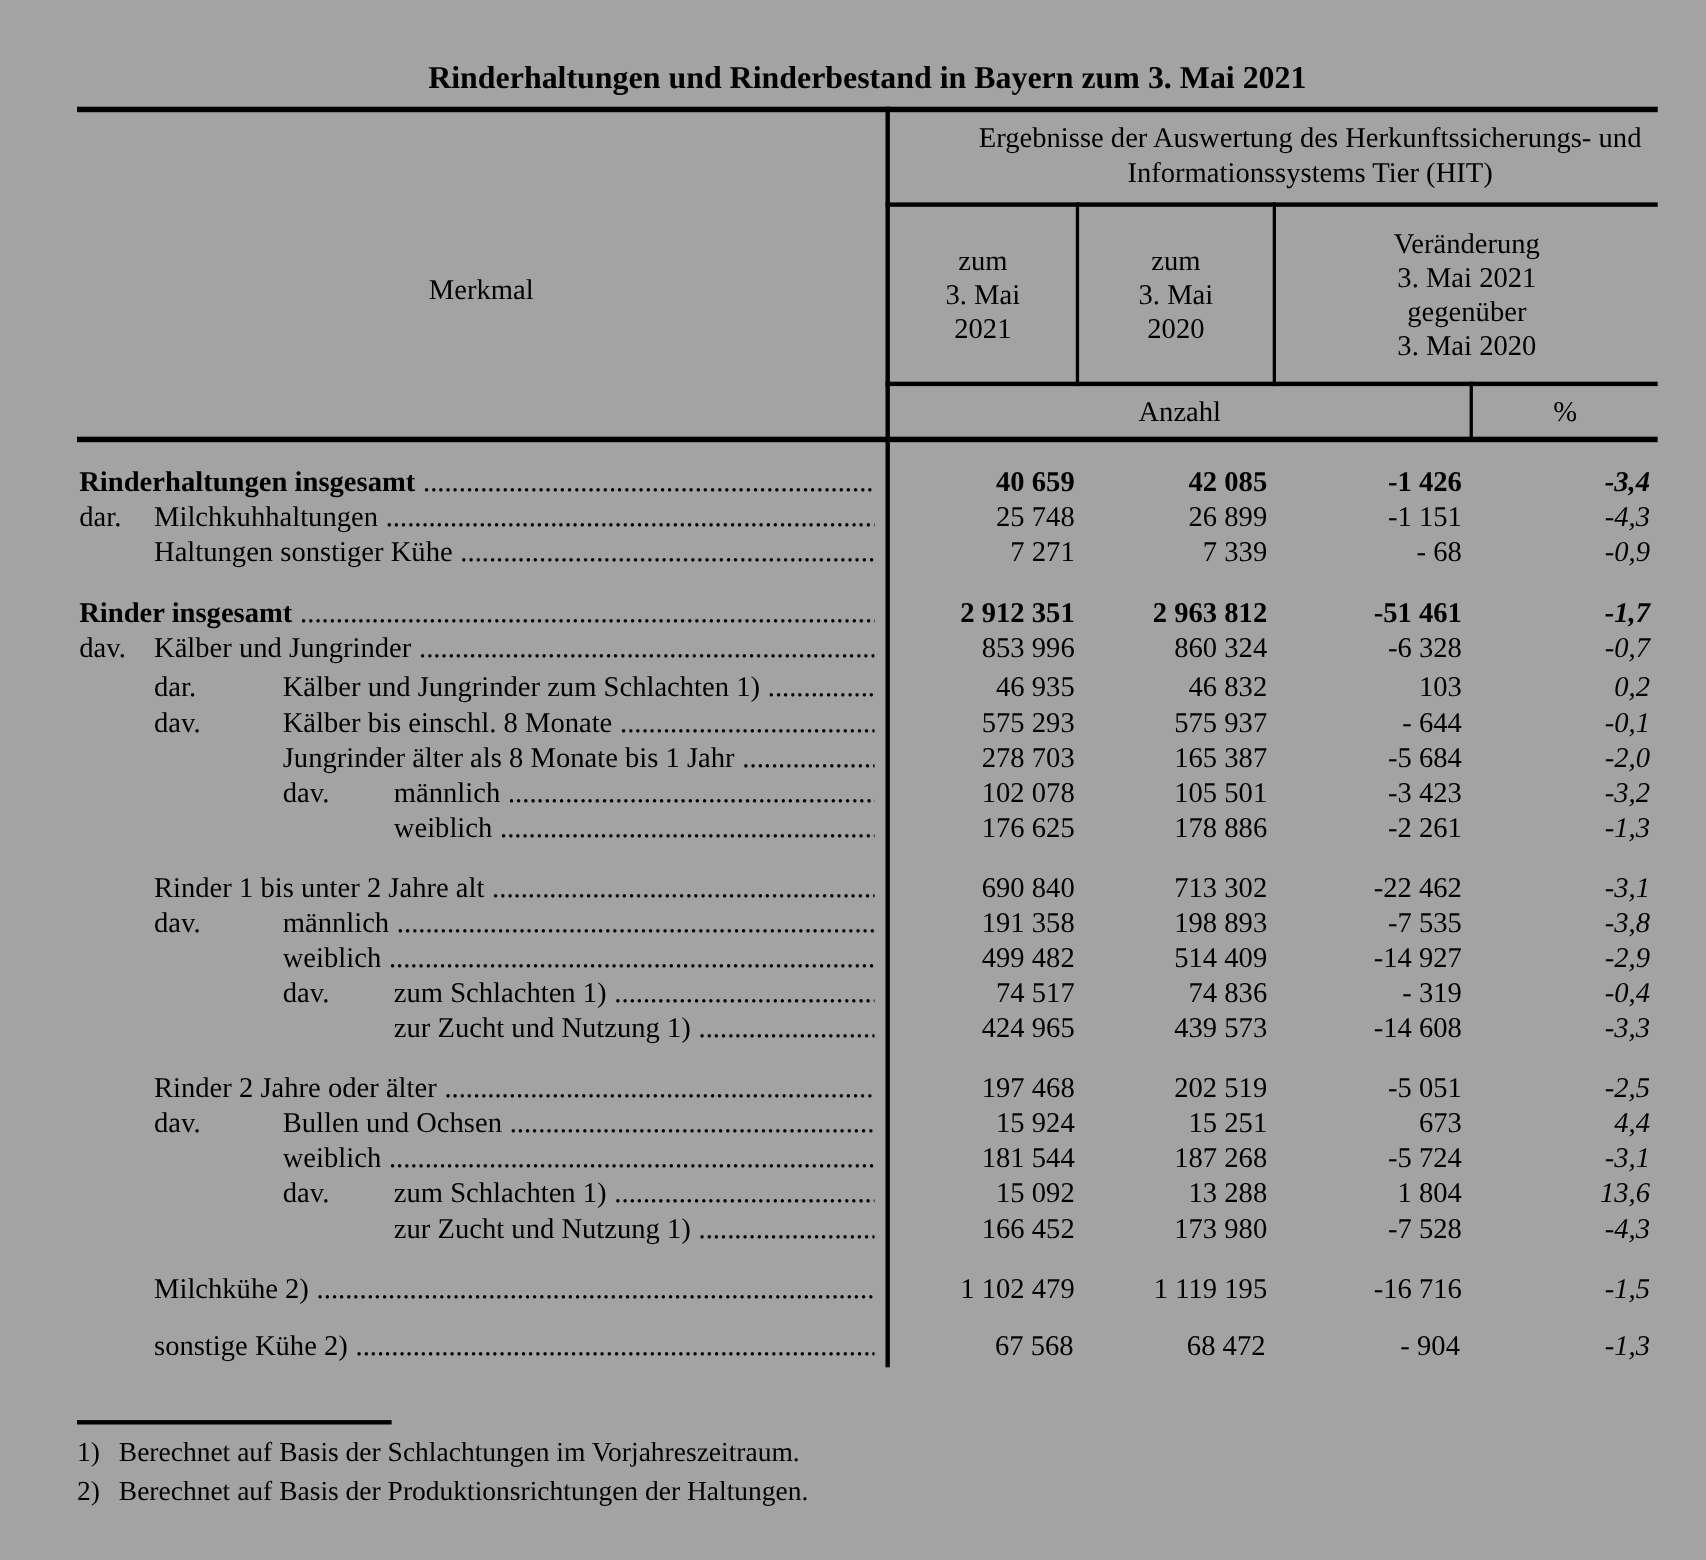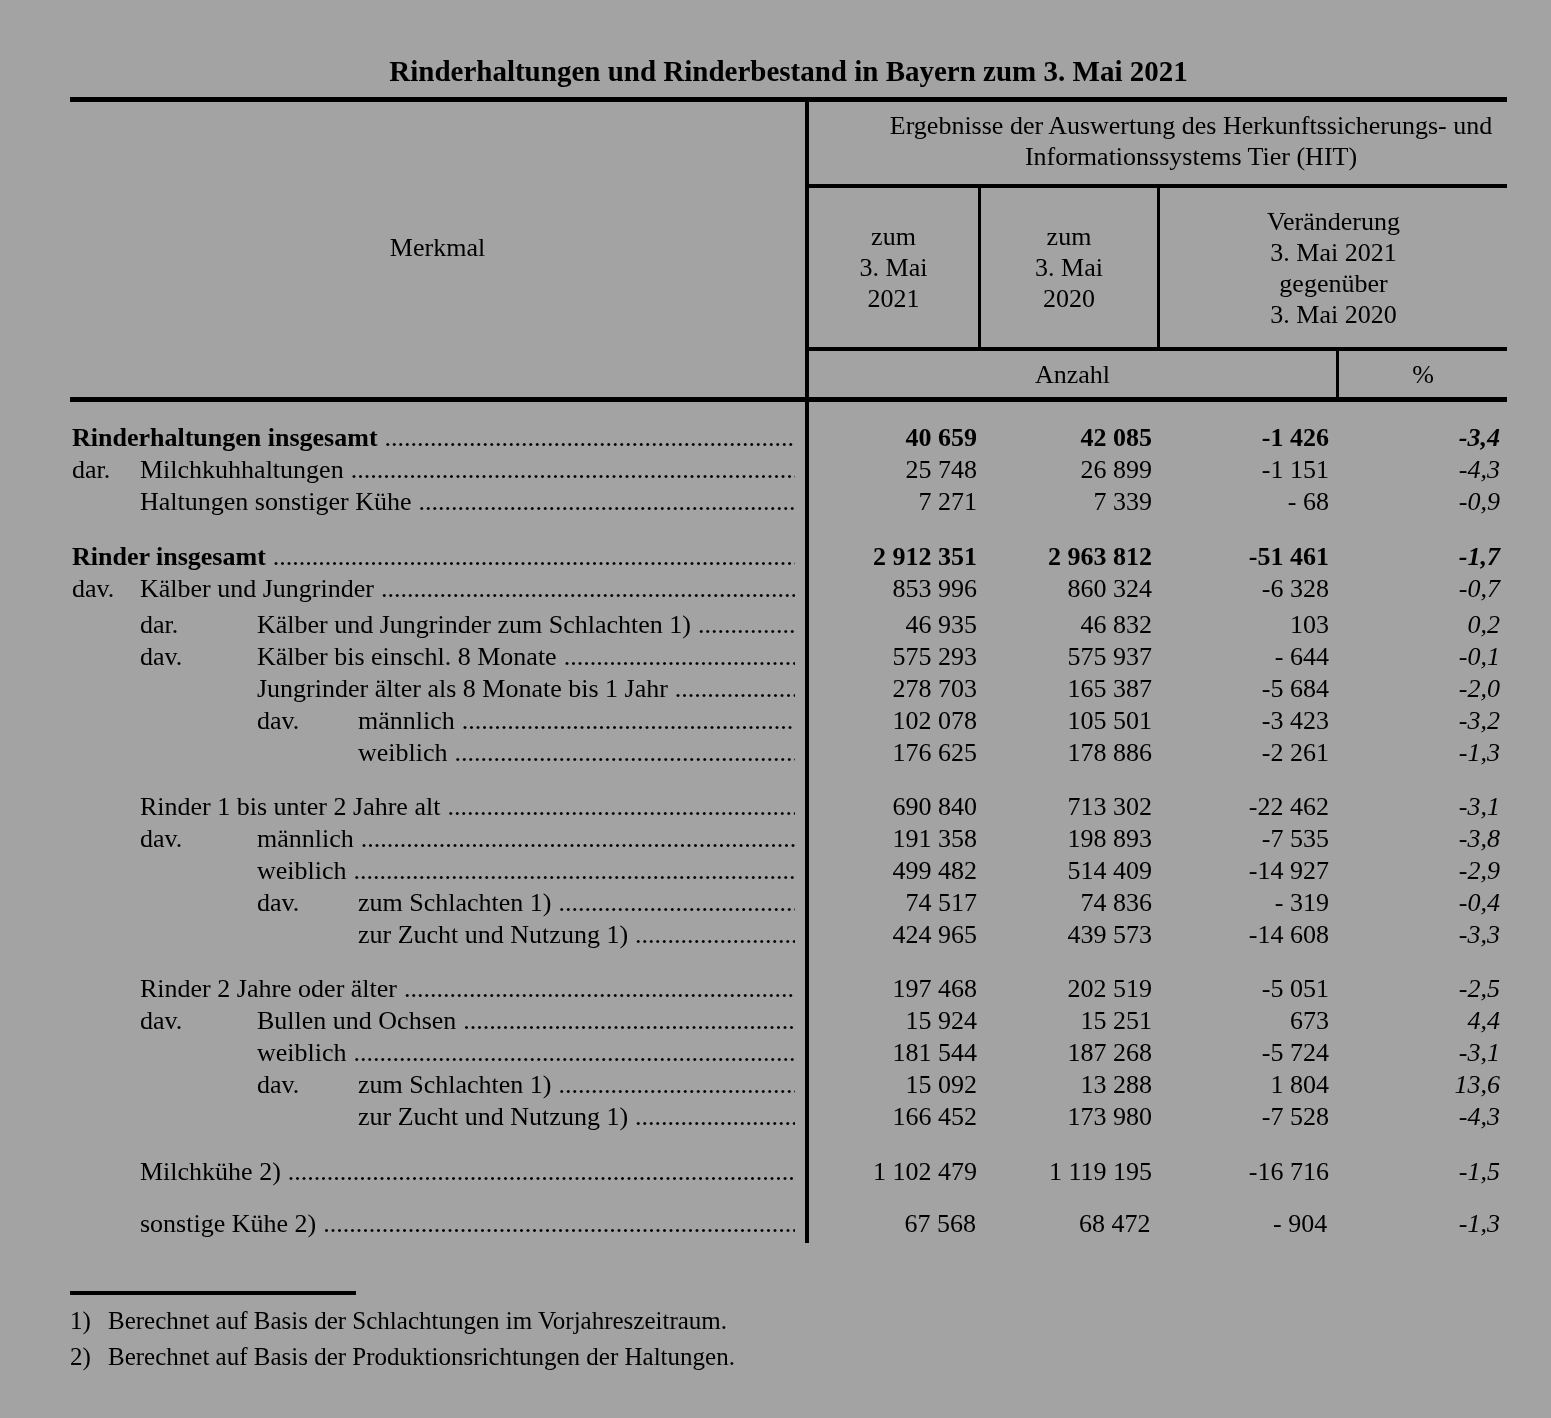--- a/index.html
+++ b/index.html
@@ -30,21 +30,21 @@
   .hr-hit         { top:87px; left:735px; width:702px;  height:4px; }
   .hr-cols        { top:250px;left:735px; width:702px;  height:4px; }
   .hr-headbottom  { top:300px;left:0;     width:1437px; height:5px; }
   .vr-main { left:735px;  top:0;     width:4px; height:1146px; }
   .vr-1    { left:908px;  top:87px;  width:3px; height:167px; }
   .vr-2    { left:1087px; top:87px;  width:3px; height:167px; }
   .vr-3    { left:1266px; top:250px; width:3px; height:54px; }
 
   .hcell { position:absolute; display:flex; align-items:center; justify-content:center;
            text-align:center; font-size:26px; line-height:31px; white-space:pre-line; }
-  .h-merkmal { left:0;      top:0;     width:735px; height:300px; }
+  .h-merkmal { left:0;      top:16px;     width:735px; height:300px; }
   .h-hit     { left:739px;  top:0;     width:698px; height:87px;padding-left:33px; }
   .h-2021    { left:739px;  top:91px;  width:169px; height:159px; }
   .h-2020    { left:911px;  top:91px;  width:176px; height:159px; }
   .h-ver     { left:1090px; top:91px;  width:347px; height:159px; }
   .h-anzahl  { left:739px;  top:254px; width:527px; height:46px; }
   .h-pct     { left:1269px; top:254px; width:168px; height:46px; }
 
   .tbody { position:absolute; top:305px; left:0; width:1437px; padding-top:20px; font-size:26px; }
   .row { display:flex; height:32px; align-items:center; }
   .g23 { margin-top:23px; } .g22 { margin-top:22px; } .g20 { margin-top:20px;gap:48px; } .g4 { margin-top:4px; }

